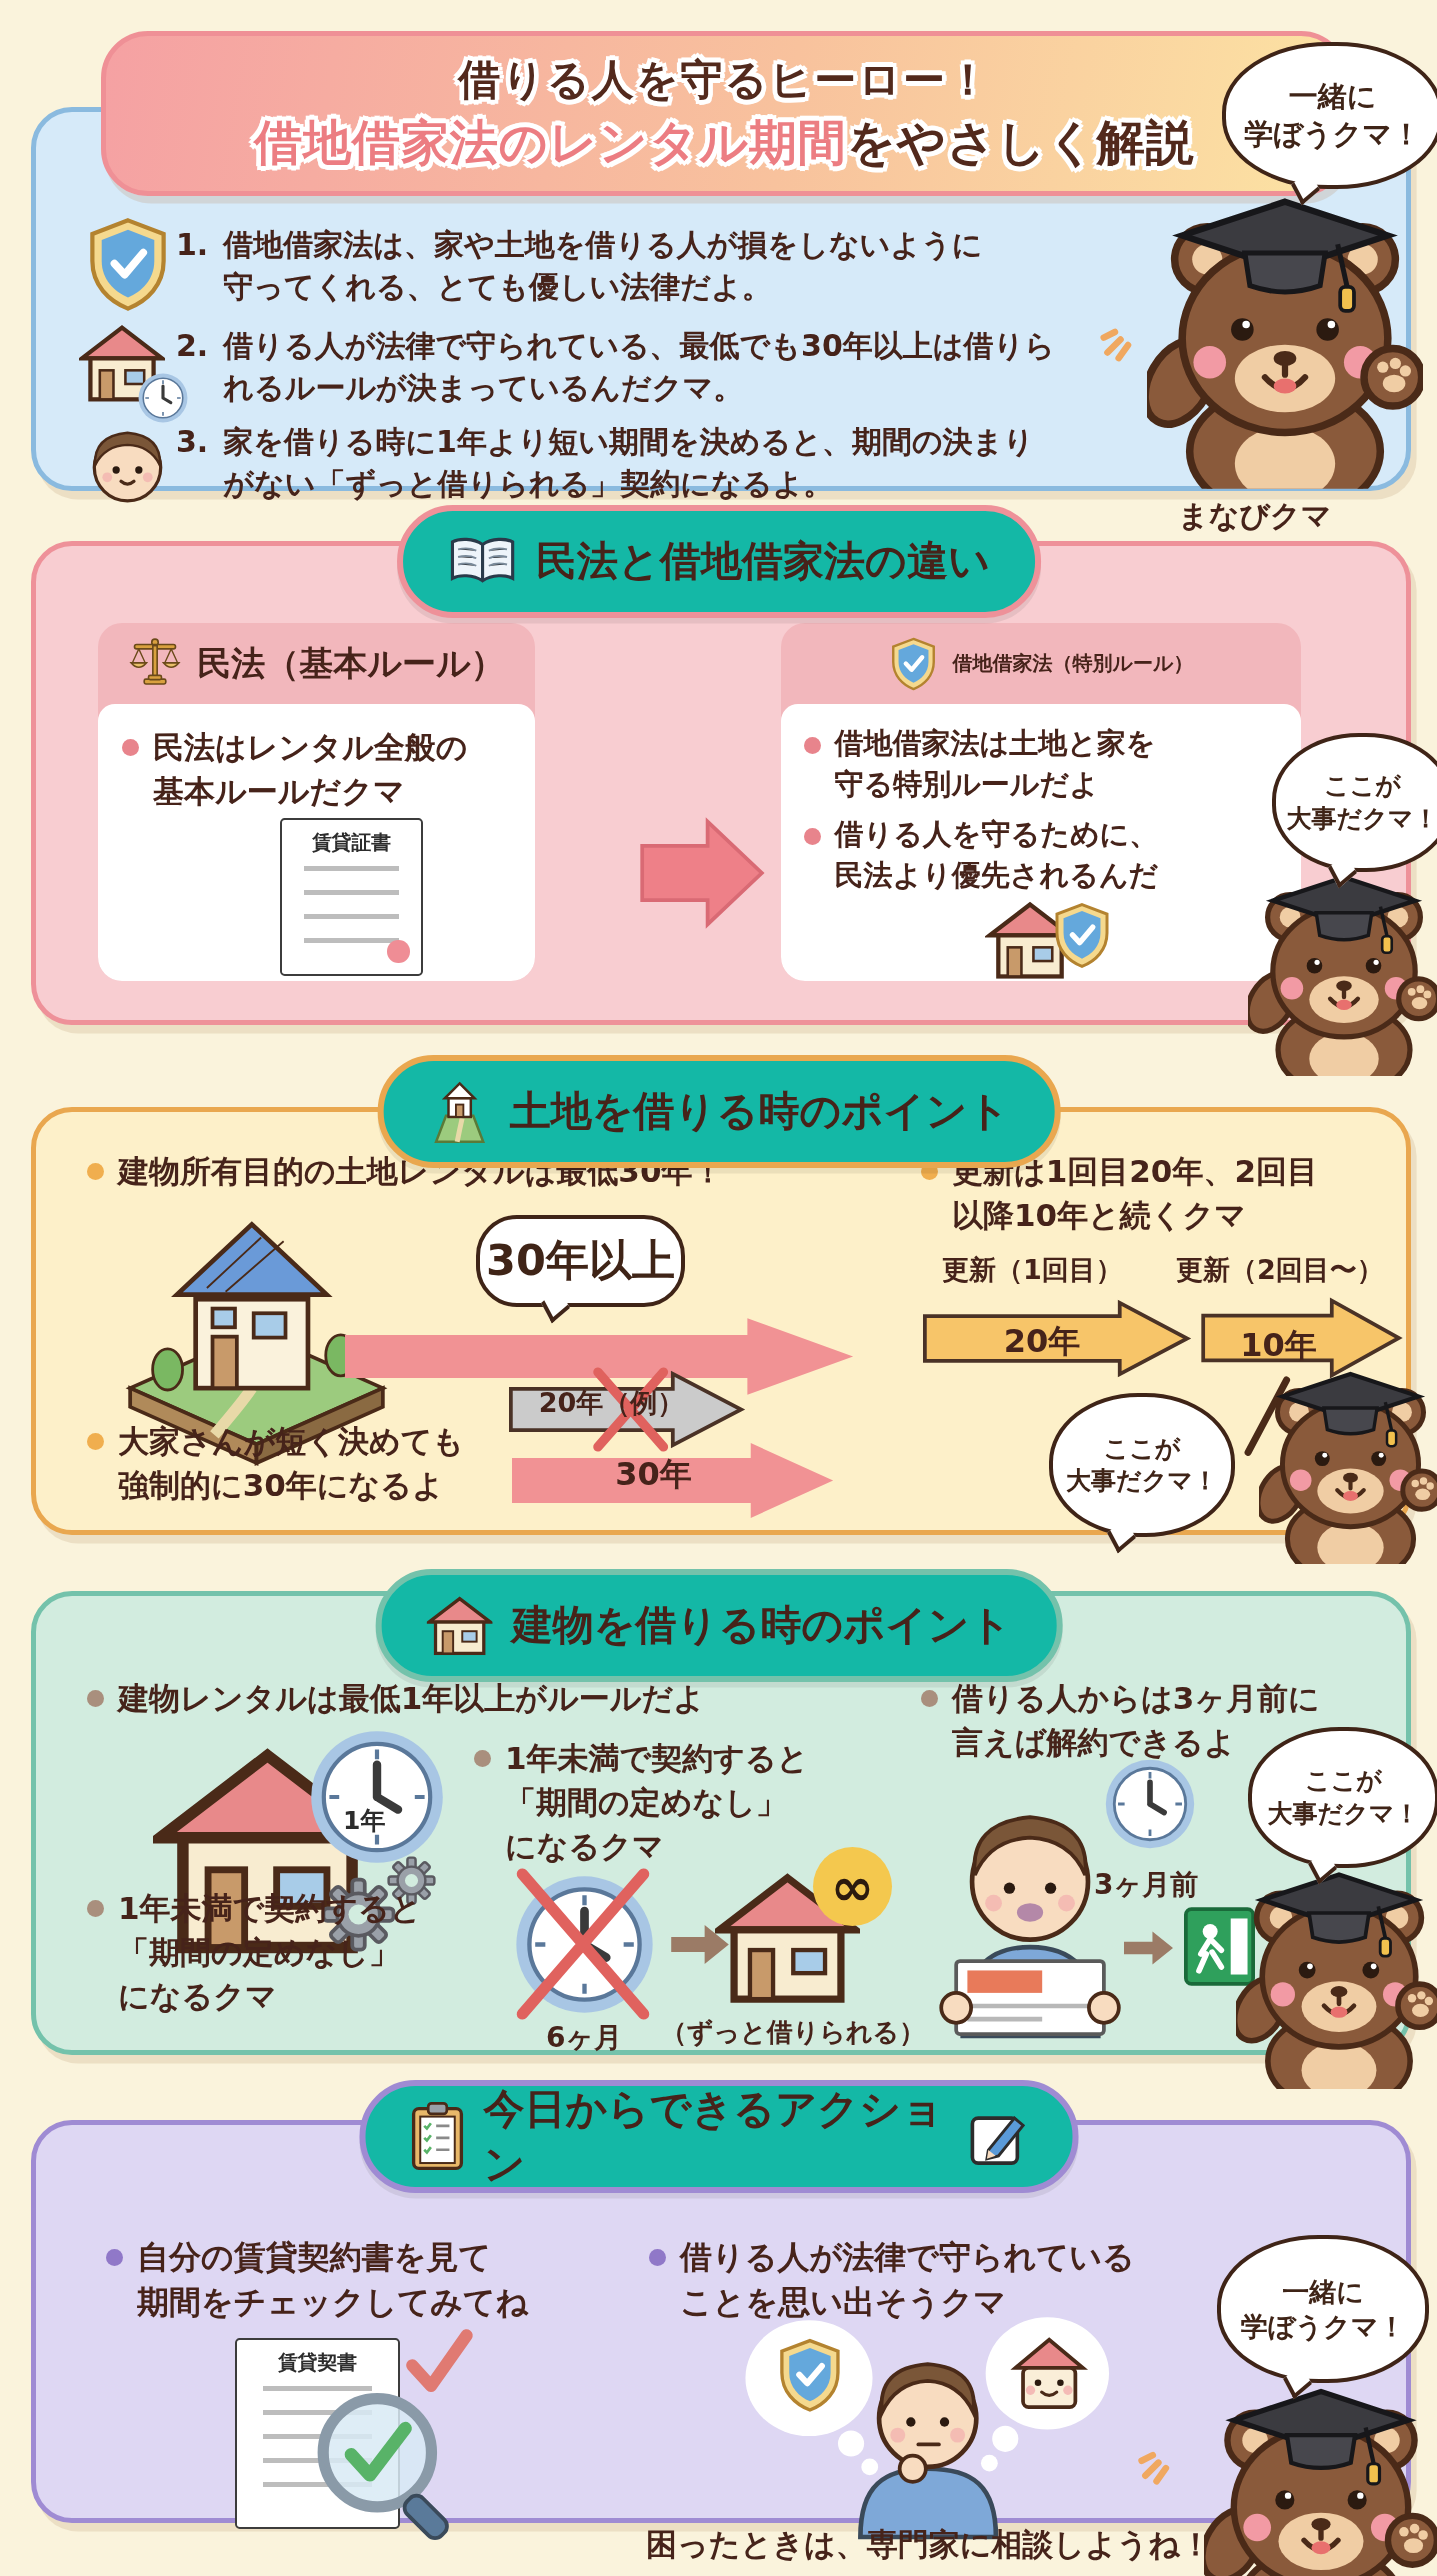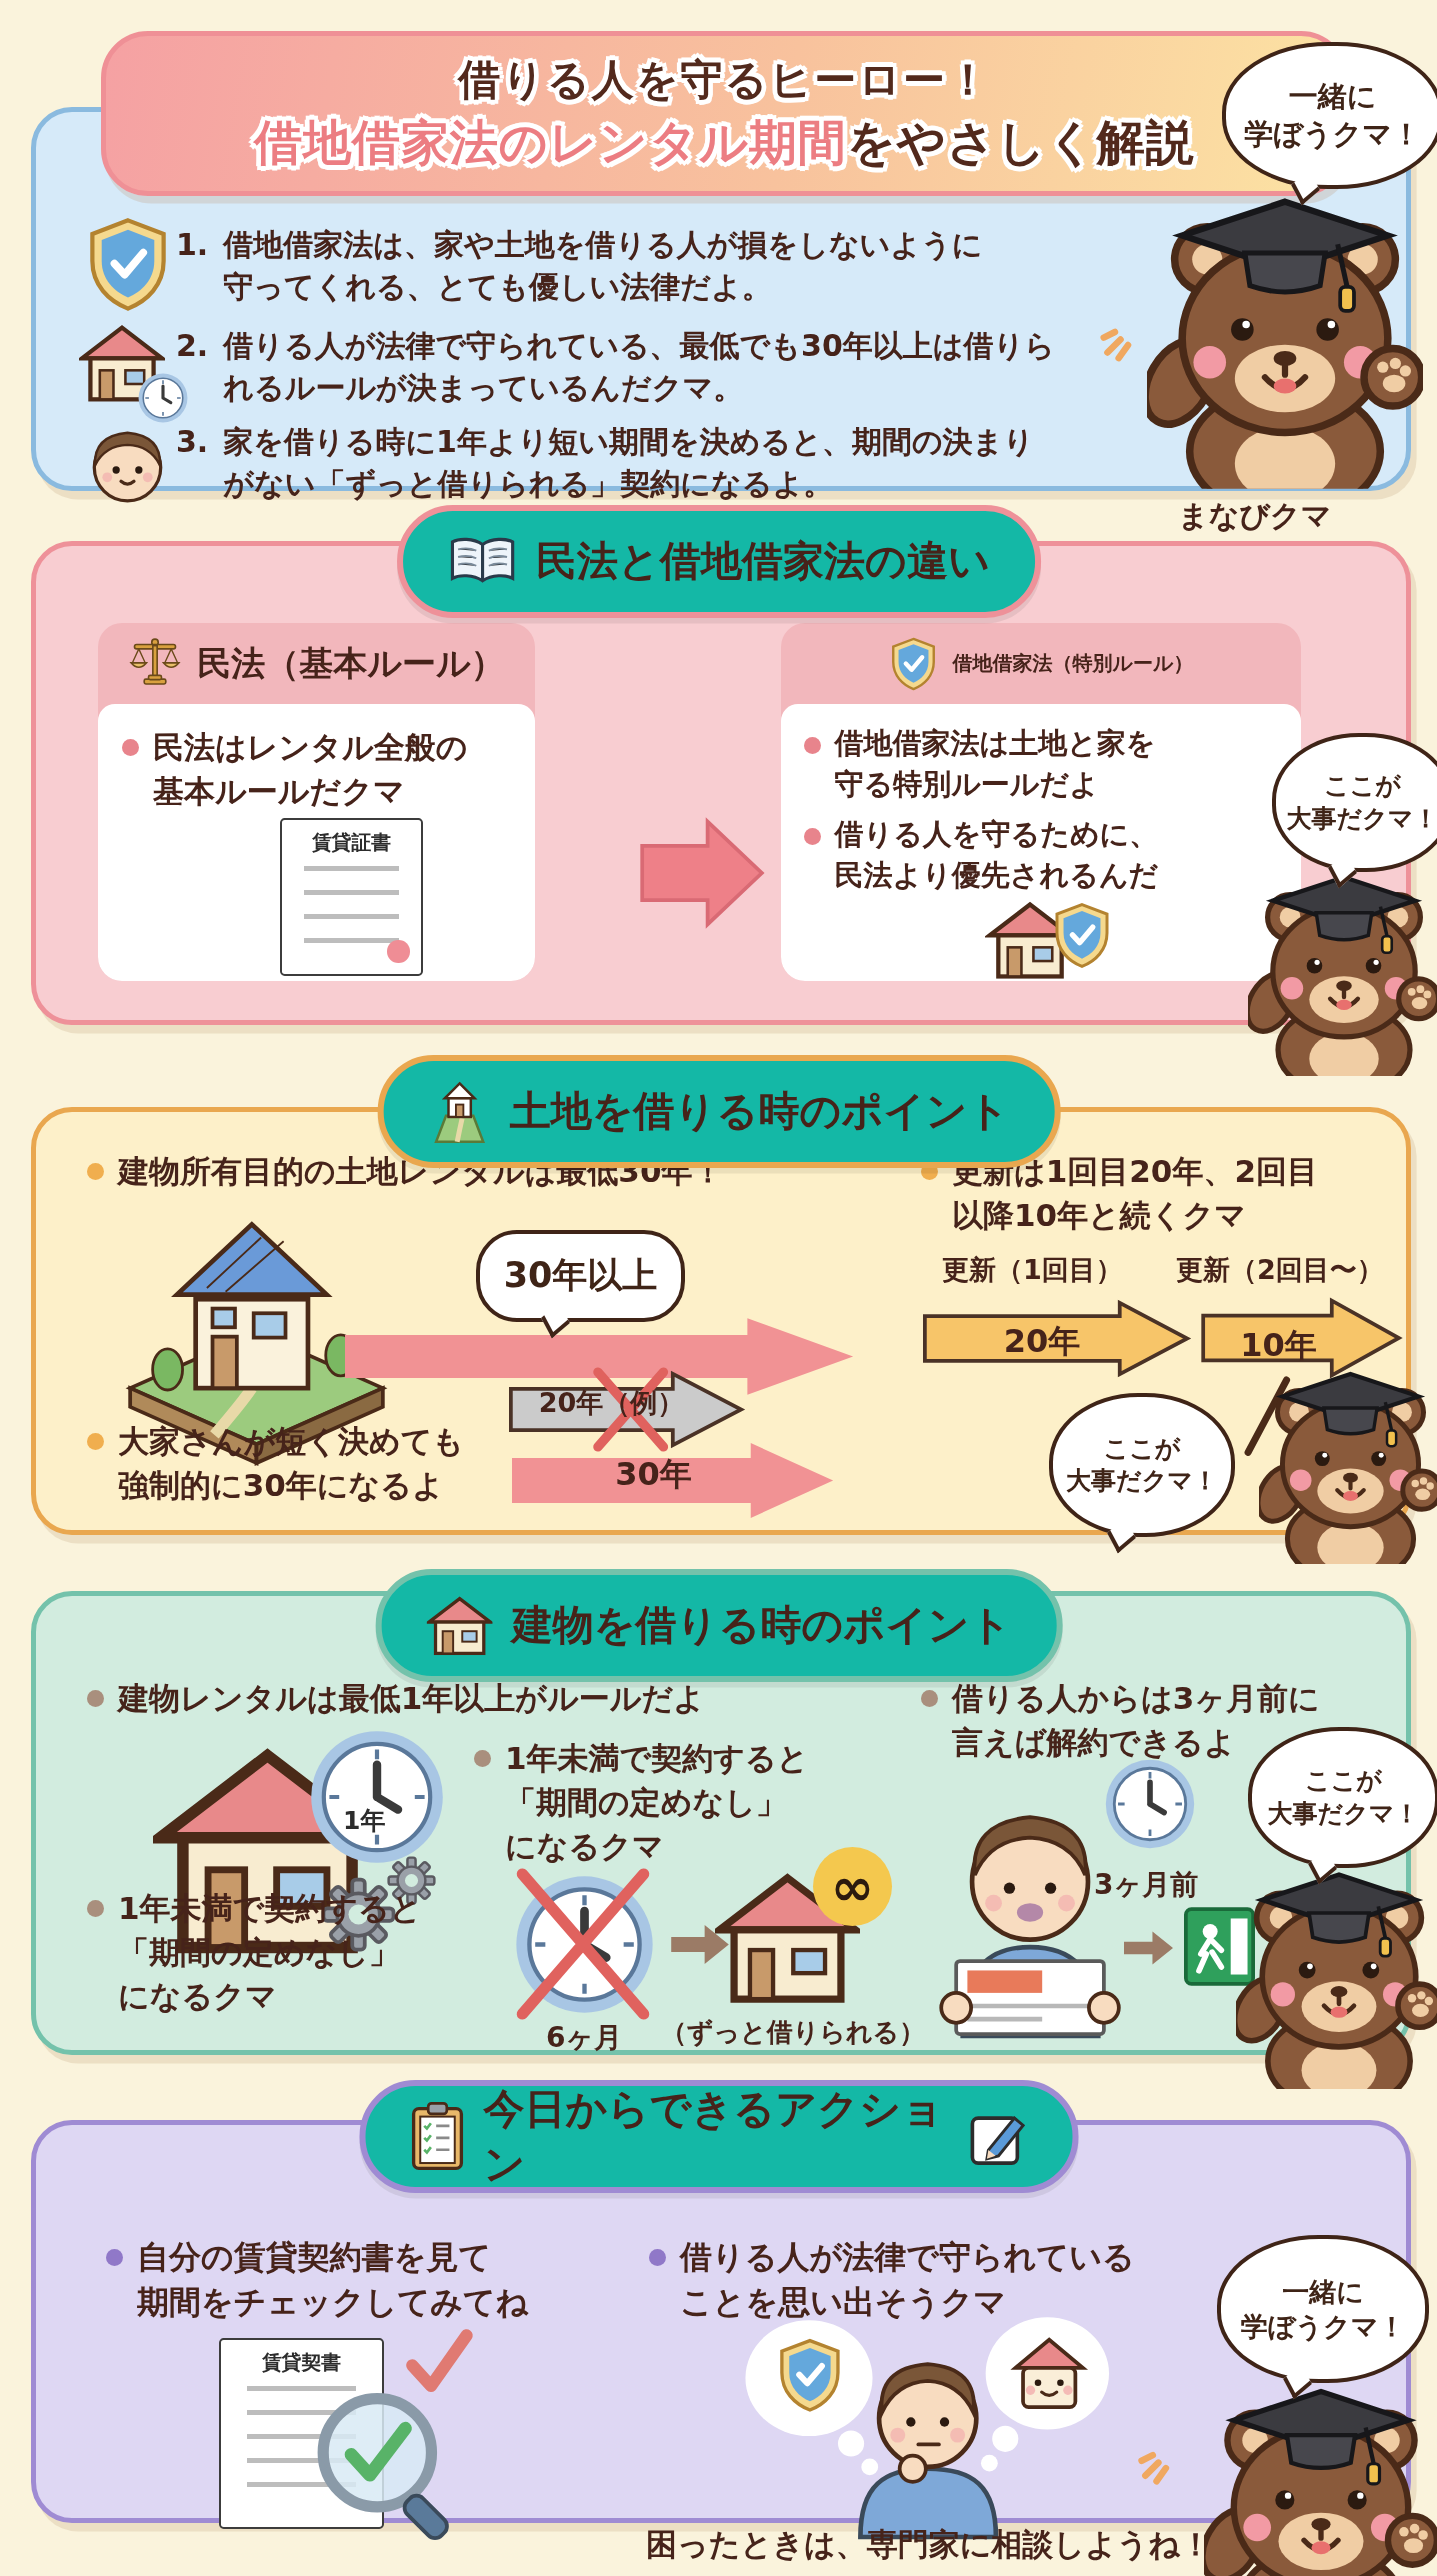--- a/index.html
+++ b/index.html
@@ -298,21 +298,21 @@
       <ellipse cx="70" cy="165" rx="16" ry="22" fill="#7ab862" stroke="#4a2a18" stroke-width="3"></ellipse>
       <ellipse cx="255" cy="150" rx="16" ry="22" fill="#7ab862" stroke="#4a2a18" stroke-width="3"></ellipse>
       <rect x="100" y="90" width="120" height="95" fill="#faf2dc" stroke="#4a2a18" stroke-width="5"></rect>
       <polygon points="160,10 240,85 80,85" fill="#6a9ad8" stroke="#4a2a18" stroke-width="5"></polygon>
       <path d="M96 70 L150 20 M112 78 L170 24 M132 82 L194 28" stroke="#4a2a18" stroke-width="2"></path>
       <rect x="118" y="130" width="26" height="55" fill="#c89a6a" stroke="#4a2a18" stroke-width="4"></rect>
       <rect x="162" y="105" width="34" height="26" fill="#a8cce8" stroke="#4a2a18" stroke-width="4"></rect>
       <rect x="118" y="100" width="24" height="20" fill="#a8cce8" stroke="#4a2a18" stroke-width="4"></rect>
     </svg>
 
-    <div class="bub" style="left:440px;top:118px;width:201px;height:84px;font-size:35px;border-radius:41px">30年以上</div>
+    <div class="bub" style="left:440px;top:103px;width:201px;height:84px;font-size:43px;border-radius:41px">30年以上</div>
 
     <svg class="abs" style="left:309px;top:204px" width="510" height="81" viewBox="0 0 545 86">
       <polygon points="0,20 430,20 430,2 543,43 430,84 430,66 0,66" fill="#f19294"></polygon>
     </svg>
 
     <div class="arrow-label" style="left:906px;top:140px;font-size:27px">更新（1回目）</div>
     <div class="arrow-label" style="left:1140px;top:140px;font-size:27px">更新（2回目〜）</div>
     <svg class="abs" style="left:887px;top:189px" width="267" height="75" viewBox="0 0 285 80">
       <polygon points="2,16 210,16 210,2 282,40 210,78 210,64 2,64" fill="#f7c569" stroke="#4a3226" stroke-width="4"></polygon>
     </svg>
@@ -470,21 +470,21 @@
       <span class="dot dot-v"></span>
       <span class="btxt pre" style="font-size:32px">自分の賃貸契約書を見て
 期間をチェックしてみてね</span>
     </div>
     <div class="bullet" style="left:613px;top:110px">
       <span class="dot dot-v"></span>
       <span class="btxt pre" style="font-size:32px">借りる人が法律で守られている
 ことを思い出そうクマ</span>
     </div>
 
-    <div class="doc" style="left:183px;top:213px;width:161px;height:187px">
+    <div class="doc" style="left:199px;top:213px;width:161px;height:187px">
       <span class="doc-title">賃貸契書</span>
       <div class="doc-lines"></div>
     </div>
     <svg class="abs" style="left:365px;top:201px" width="75" height="75" viewBox="0 0 80 80">
       <path d="M12 42 L32 64 L70 10" stroke="#e07a72" stroke-width="13" fill="none" stroke-linecap="round" stroke-linejoin="round"></path>
     </svg>
     <svg class="abs" style="left:276px;top:262px" width="154" height="164" viewBox="0 0 165 175">
       <circle cx="70" cy="70" r="58" fill="#d8eaf4" fill-opacity=".85" stroke="#8a9aa8" stroke-width="12"></circle>
       <path d="M42 72 L62 94 L100 44" stroke="#58b368" stroke-width="14" fill="none" stroke-linecap="round" stroke-linejoin="round"></path>
       <rect x="112" y="112" width="52" height="24" rx="10" fill="#5a7a9a" stroke="#3a4a5a" stroke-width="4" transform="rotate(45 112 112)"></rect>

